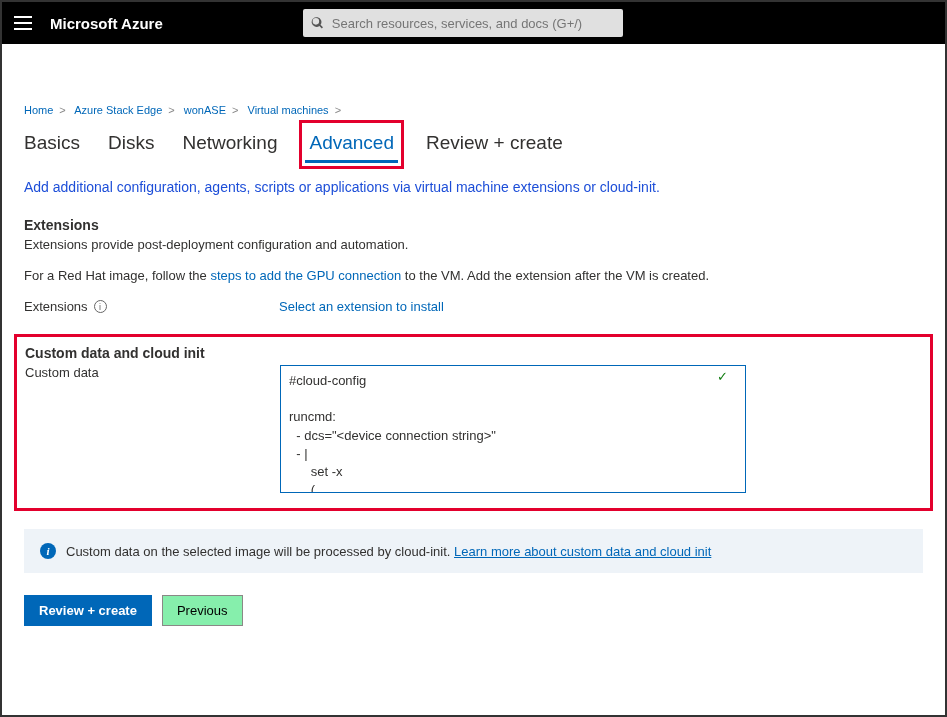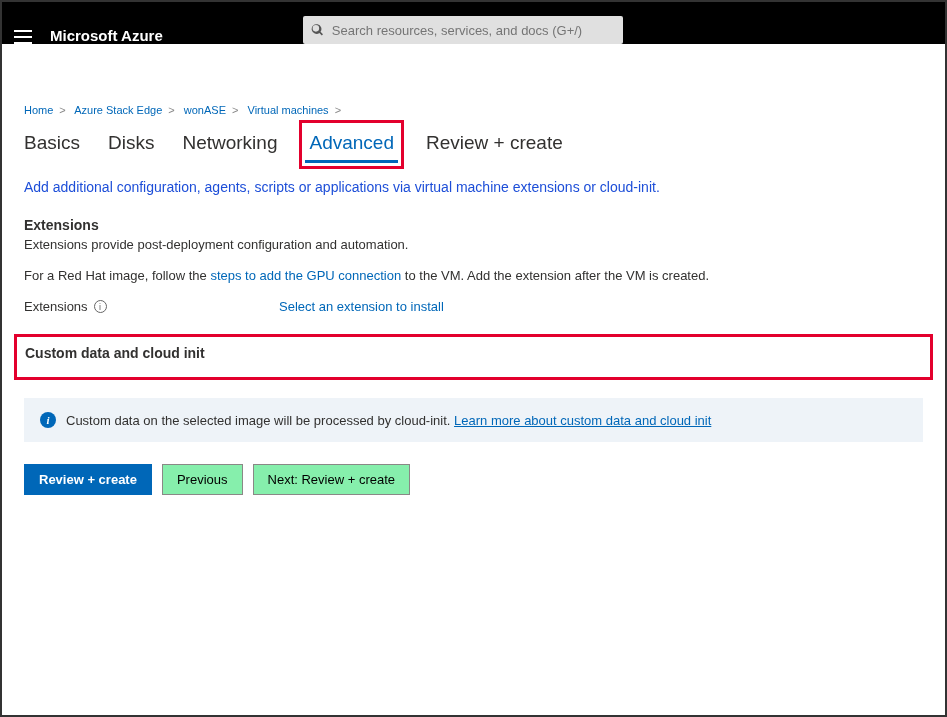--- a/index.html
+++ b/index.html
@@ -1,17 +1,17 @@
 <!DOCTYPE html>
 <html><head>
 <meta charset="utf-8">
 <style>
 * { box-sizing: border-box; margin: 0; padding: 0; }
 body { font-family: "Segoe UI", Arial, sans-serif; font-size: 13px; color: #323130; background: #fff; width: 947px; height: 717px; overflow: hidden; border: 2px solid #333; }
-.topbar { background: #000; height: 42px; display: flex; align-items: flex-end; padding: 0 12px; color: #fff; }
+.topbar { background: #000; height: 42px; display: flex; align-items: center; padding: 0 12px; color: #fff; }
 .hamburger { width: 18px; height: 14px; display: flex; flex-direction: column; justify-content: space-between; margin-right: 18px; cursor: pointer; }
 .hamburger span { display: block; height: 2px; background: #fff; }
 .brand { font-size: 15px; font-weight: 600; margin-right: 140px; }
 .searchbox { flex: 0 0 320px; background: #e0e0e0; height: 28px; display: flex; align-items: center; padding: 0 8px; color: #555; border-radius: 2px; }
 .searchbox svg { width: 14px; height: 14px; margin-right: 8px; fill: #555; }
 .searchbox input { border: none; background: transparent; outline: none; font-size: 13px; color: #333; width: 100%; }
 .page { padding: 12px 22px 0 22px; }
 .breadcrumb { font-size: 11px; margin-bottom: 10px; margin-top: 48px; }
 .breadcrumb a { color: #0067b8; text-decoration: none; cursor: pointer; }
 .breadcrumb .sep { color: #888; margin: 0 6px; }
@@ -86,27 +86,39 @@
   <div class="row" style="margin-bottom:20px;">
     <div class="label">
       <span>Extensions</span>
       <span class="info-icon">i</span>
     </div>
     <a class="link">Select an extension to install</a>
   </div>
 
   <div class="highlight-section">
     <div class="section-h">Custom data and cloud init</div>
+    <div class="row" style="margin-bottom:0;">
+      <div class="label">Custom data</div>
+      <div class="textarea-wrap">
+        <textarea class="custom" style="">#cloud-config
+
+runcmd:
+  - dcs="&lt;device connection string&gt;"
+  - |
+      set -x
+      (</textarea>
+        <span class="check-ok">✓</span>
+      </div>
+    </div>
   </div>
 
   <div class="info-banner">
     <div class="info-circle">i</div>
     <div>
       <span>Custom data on the selected image will be processed by cloud-init. </span><a class="link underline">Learn more about custom data and cloud init</a>
     </div>
   </div>
 
   <div class="footer">
     <button class="btn primary">Review + create</button>
     <button class="btn">Previous</button>
-    <button class="btn">Next: Review + create</button>
   </div>
 </div>
 
 </body></html>

